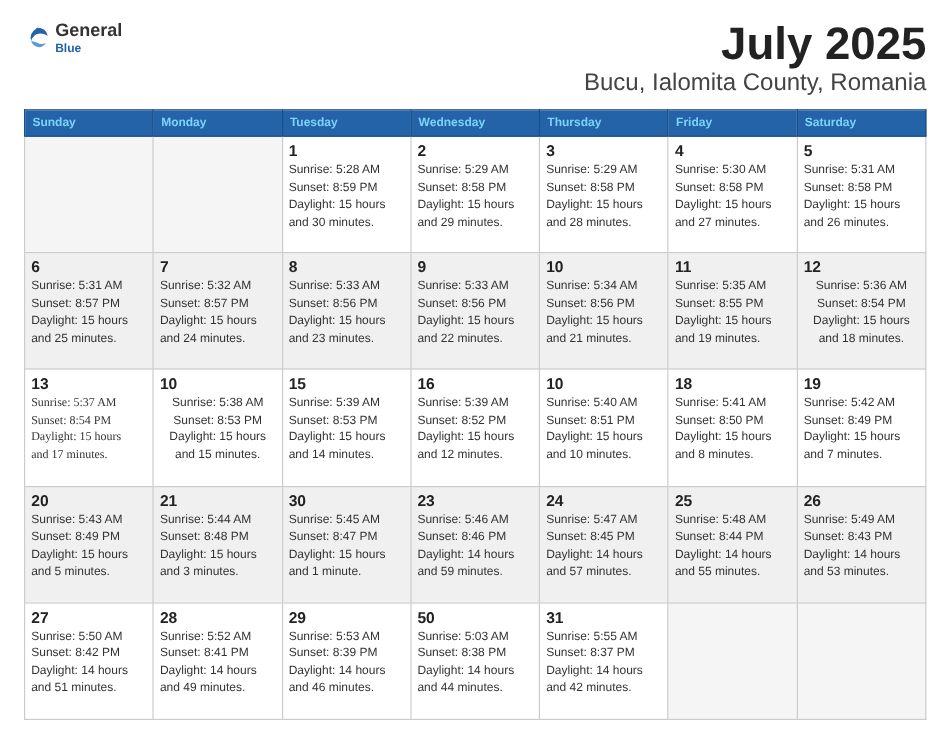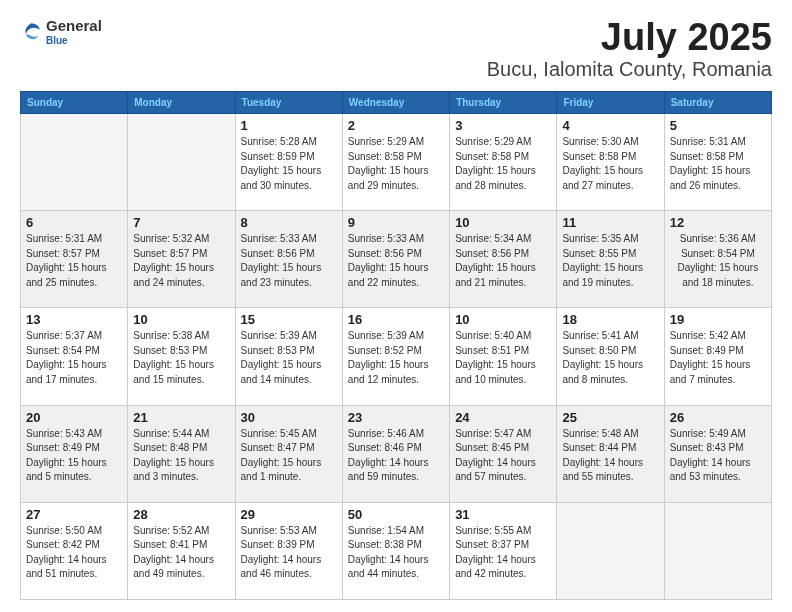--- a/index.html
+++ b/index.html
@@ -226,28 +226,28 @@
             <span class="day-num">12</span>
             <div class="day-info" style="white-space: pre-line; text-align: center;">Sunrise: 5:36 AM
 Sunset: 8:54 PM
 Daylight: 15 hours
 and 18 minutes.</div>
           </td>
         </tr>
         <tr>
           <td>
             <span class="day-num">13</span>
-            <div class="day-info" style="white-space: pre-line;">Sunrise: 5:37 AM
+            <div class="day-info" style="white-space: pre-line; font-family: Liberation Serif, serif;">Sunrise: 5:37 AM
 Sunset: 8:54 PM
 Daylight: 15 hours
 and 17 minutes.</div>
           </td>
           <td>
             <span class="day-num">10</span>
-            <div class="day-info" style="white-space: pre-line;">Sunrise: 5:38 AM
+            <div class="day-info" style="white-space: pre-line; text-align: center;">Sunrise: 5:38 AM
 Sunset: 8:53 PM
 Daylight: 15 hours
 and 15 minutes.</div>
           </td>
           <td>
             <span class="day-num">15</span>
             <div class="day-info" style="white-space: pre-line;">Sunrise: 5:39 AM
 Sunset: 8:53 PM
 Daylight: 15 hours
 and 14 minutes.</div>
@@ -349,21 +349,21 @@
           </td>
           <td>
             <span class="day-num">29</span>
             <div class="day-info" style="white-space: pre-line;">Sunrise: 5:53 AM
 Sunset: 8:39 PM
 Daylight: 14 hours
 and 46 minutes.</div>
           </td>
           <td>
             <span class="day-num">50</span>
-            <div class="day-info" style="white-space: pre-line;">Sunrise: 1:54 AM
+            <div class="day-info" style="white-space: pre-line;">Sunrise: 5:03 AM
 Sunset: 8:38 PM
 Daylight: 14 hours
 and 44 minutes.</div>
           </td>
           <td>
             <span class="day-num">31</span>
             <div class="day-info" style="white-space: pre-line;">Sunrise: 5:55 AM
 Sunset: 8:37 PM
 Daylight: 14 hours
 and 42 minutes.</div>

